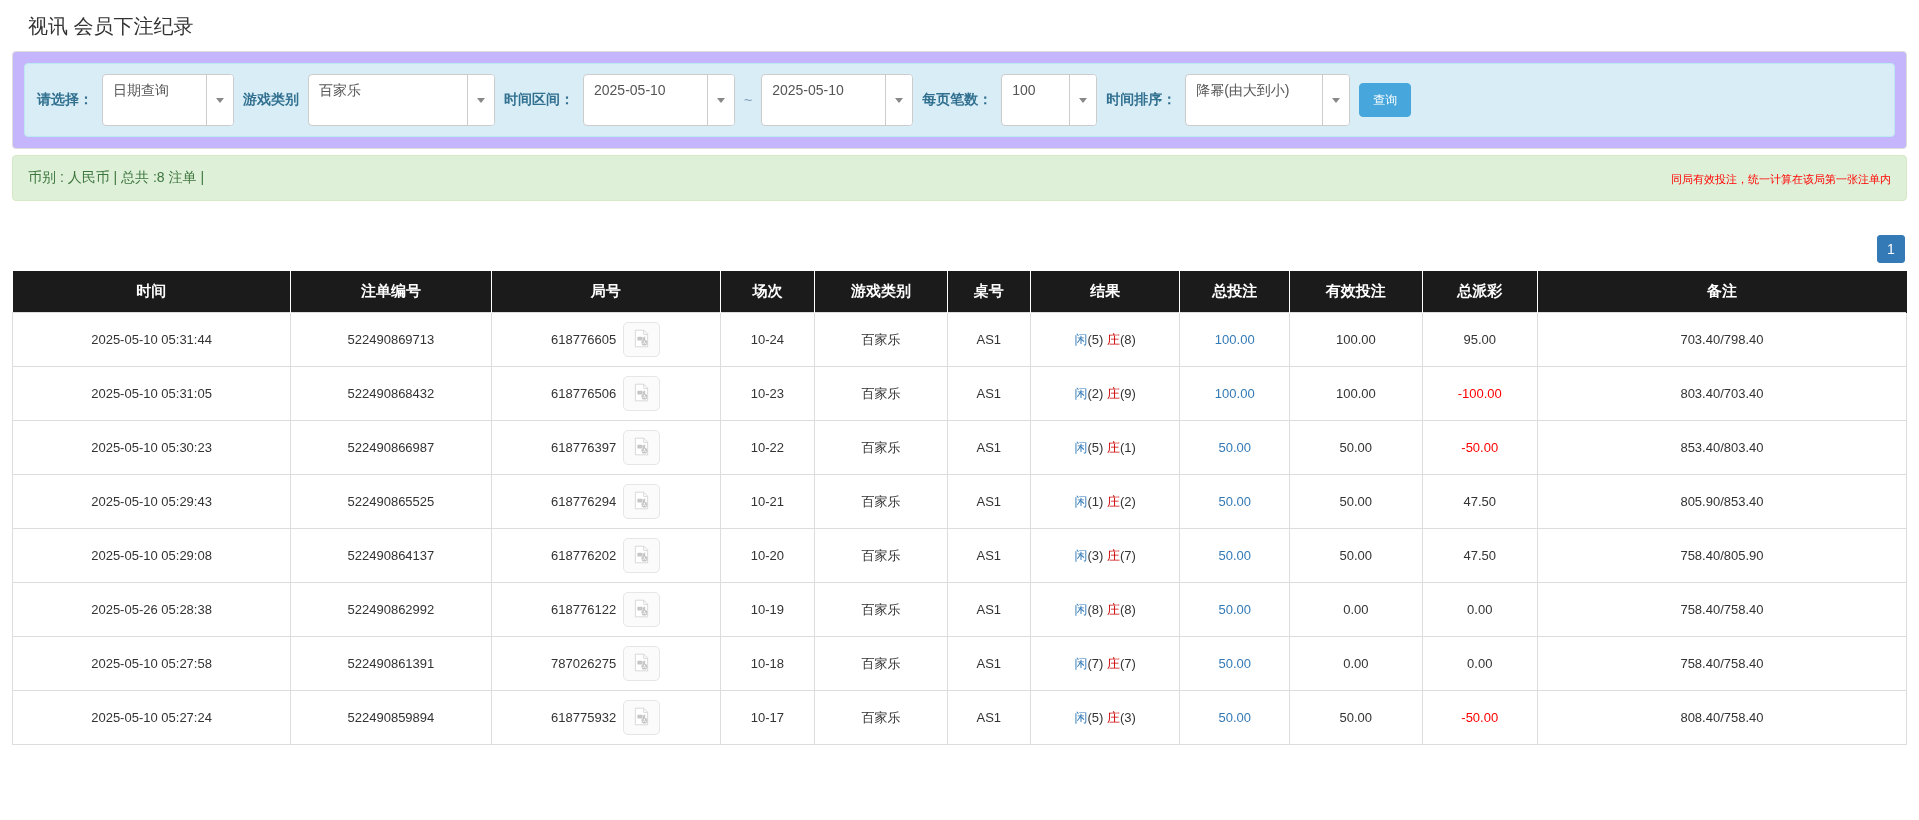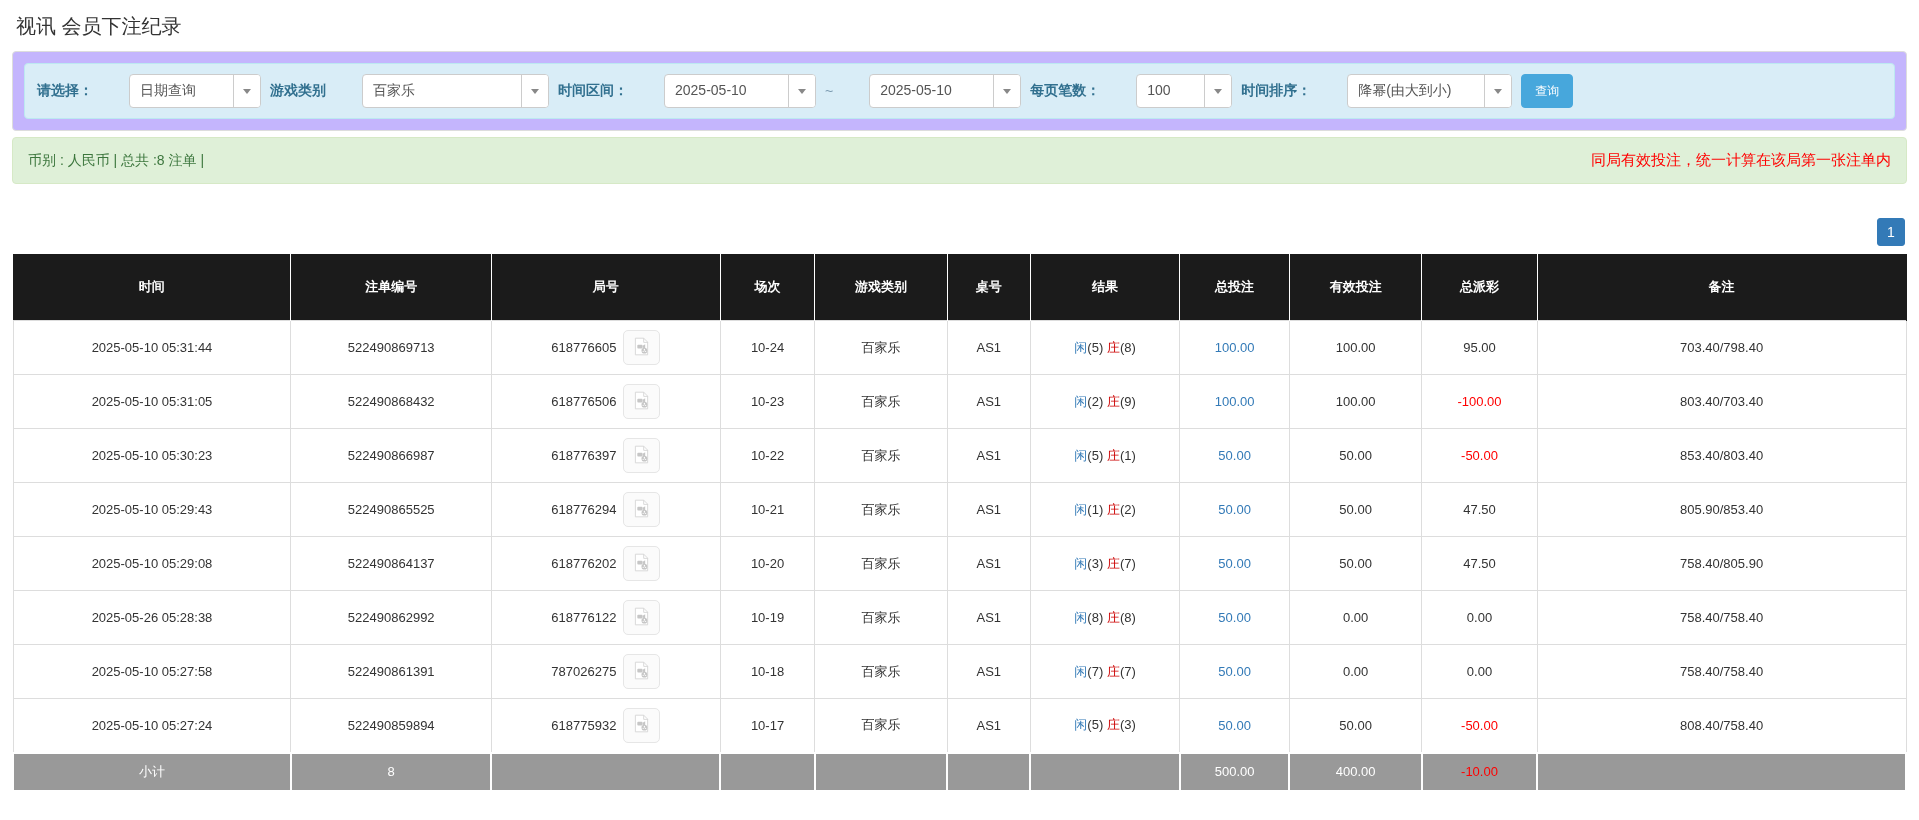--- a/index.html
+++ b/index.html
@@ -4,68 +4,68 @@
 <style>
   * { margin:0; padding:0; box-sizing:border-box; }
   html,body { background:#fff; }
   body {
     width:1919px; height:820px; overflow:hidden;
     font-family:"Liberation Sans","DejaVu Sans",sans-serif;
     color:#333;
   }
   .page-title {
     font-size:20px; font-weight:normal; color:#333;
-    margin:13px 12px 11px 16px;
+    margin:13px 12px 11px 28px;
   }
   .filter-panel {
     margin:0 12px; border:1px solid #ddd; border-radius:4px;
     padding:11px; background:#c4b5fd;
   }
   .filter-bar {
     background:var(--info-bg); border:1px solid var(--info-border);
     border-radius:4px; padding:10px 12px;
     display:flex; align-items:center; gap:9px; flex-wrap:nowrap;
   }
   .f-label { font-size:14px; font-weight:bold; color:var(--label-color); white-space:nowrap; }
   .combo {
     display:flex; align-items:stretch; background:#fff;
-    border:1px solid #ccc; border-radius:4px; height:34px; overflow:hidden;margin-left:27px;
+    border:1px solid #ccc; border-radius:4px; height:52px; overflow:hidden;
   }
   .combo .val { padding:7px 10px; font-size:14px; color:#555; flex:1; white-space:nowrap; }
   .combo .caret-btn {
     width:27px; border-left:1px solid #ccc; background:#fff;
     display:flex; align-items:center; justify-content:center;
   }
   .caret { width:0; height:0; border-left:4px solid transparent; border-right:4px solid transparent; border-top:5px solid #888; }
   .tilde { color:#7a9ab0; font-size:14px; }
   .search-btn {
     height:34px; padding:0 13px; background:var(--button-bg);
     border:1px solid var(--button-bg); border-radius:4px;
     color:#fff; font-size:12px; cursor:pointer; white-space:nowrap;
   }
   .alert-bar {
     margin:6px 12px 0 12px; background:var(--success-bg);
     border:1px solid var(--success-border); border-radius:4px;
     padding:13px 15px; display:flex; justify-content:space-between; align-items:flex-end;
   }
   .alert-left { color:var(--success-text); font-size:14px; }
-  .alert-right { color:var(--negative-red); font-size:15px; }
+  .alert-right { color:var(--negative-red); font-size:11px; }
   .pager { margin:34px 14px 8px 12px; display:flex; justify-content:flex-end; }
   .page-btn {
     min-width:28px; height:28px; background:var(--pagination-bg);
     border:1px solid var(--pagination-bg); border-radius:3px;
     color:#fff; font-size:14px; display:flex; align-items:center; justify-content:center;
     cursor:pointer;
   }
   table.records {
     width:1895px; margin:0 12px; border-collapse:collapse; table-layout:fixed;
   }
   .records th {
-    background:var(--header-bg); color:#fff; font-size:13px; font-weight:bold;
-    text-align:center; padding:24px 4px; border-right:1px solid #fff;
+    background:var(--header-bg); color:#fff; font-size:15px; font-weight:bold;
+    text-align:center; padding:11px 4px; border-right:1px solid #fff;
     height:33px;
   }
   .records th:last-child { border-right:1px solid var(--header-bg); }
   .records td {
     border:1px solid #ddd; text-align:center; font-size:13px; color:#333;
     height:54px; padding:2px 4px; background:#fff;
   }
   .records tr.summary td {
     background:var(--subtotal-bg); color:#fff; border:2px solid #fff;
     height:38px; font-size:13px;
@@ -412,27 +412,14 @@
         </td>
         <td>10-17</td>
         <td>百家乐</td>
         <td>AS1</td>
         <td><span class="r-player">闲</span><span>(5)</span> <span class="r-banker">庄</span><span>(3)</span></td>
         <td><a class="bet-link">50.00</a></td>
         <td>50.00</td>
         <td><span class="neg">-50.00</span></td>
         <td>808.40/758.40</td>
       </tr>
-      <tr class="summary">
-        <td>小计</td>
-        <td>8</td>
-        <td></td>
-        <td></td>
-        <td></td>
-        <td></td>
-        <td></td>
-        <td>500.00</td>
-        <td>400.00</td>
-        <td><span class="neg">-10.00</span></td>
-        <td></td>
-      </tr>
     </tbody>
 </table>
 
 </body></html>

